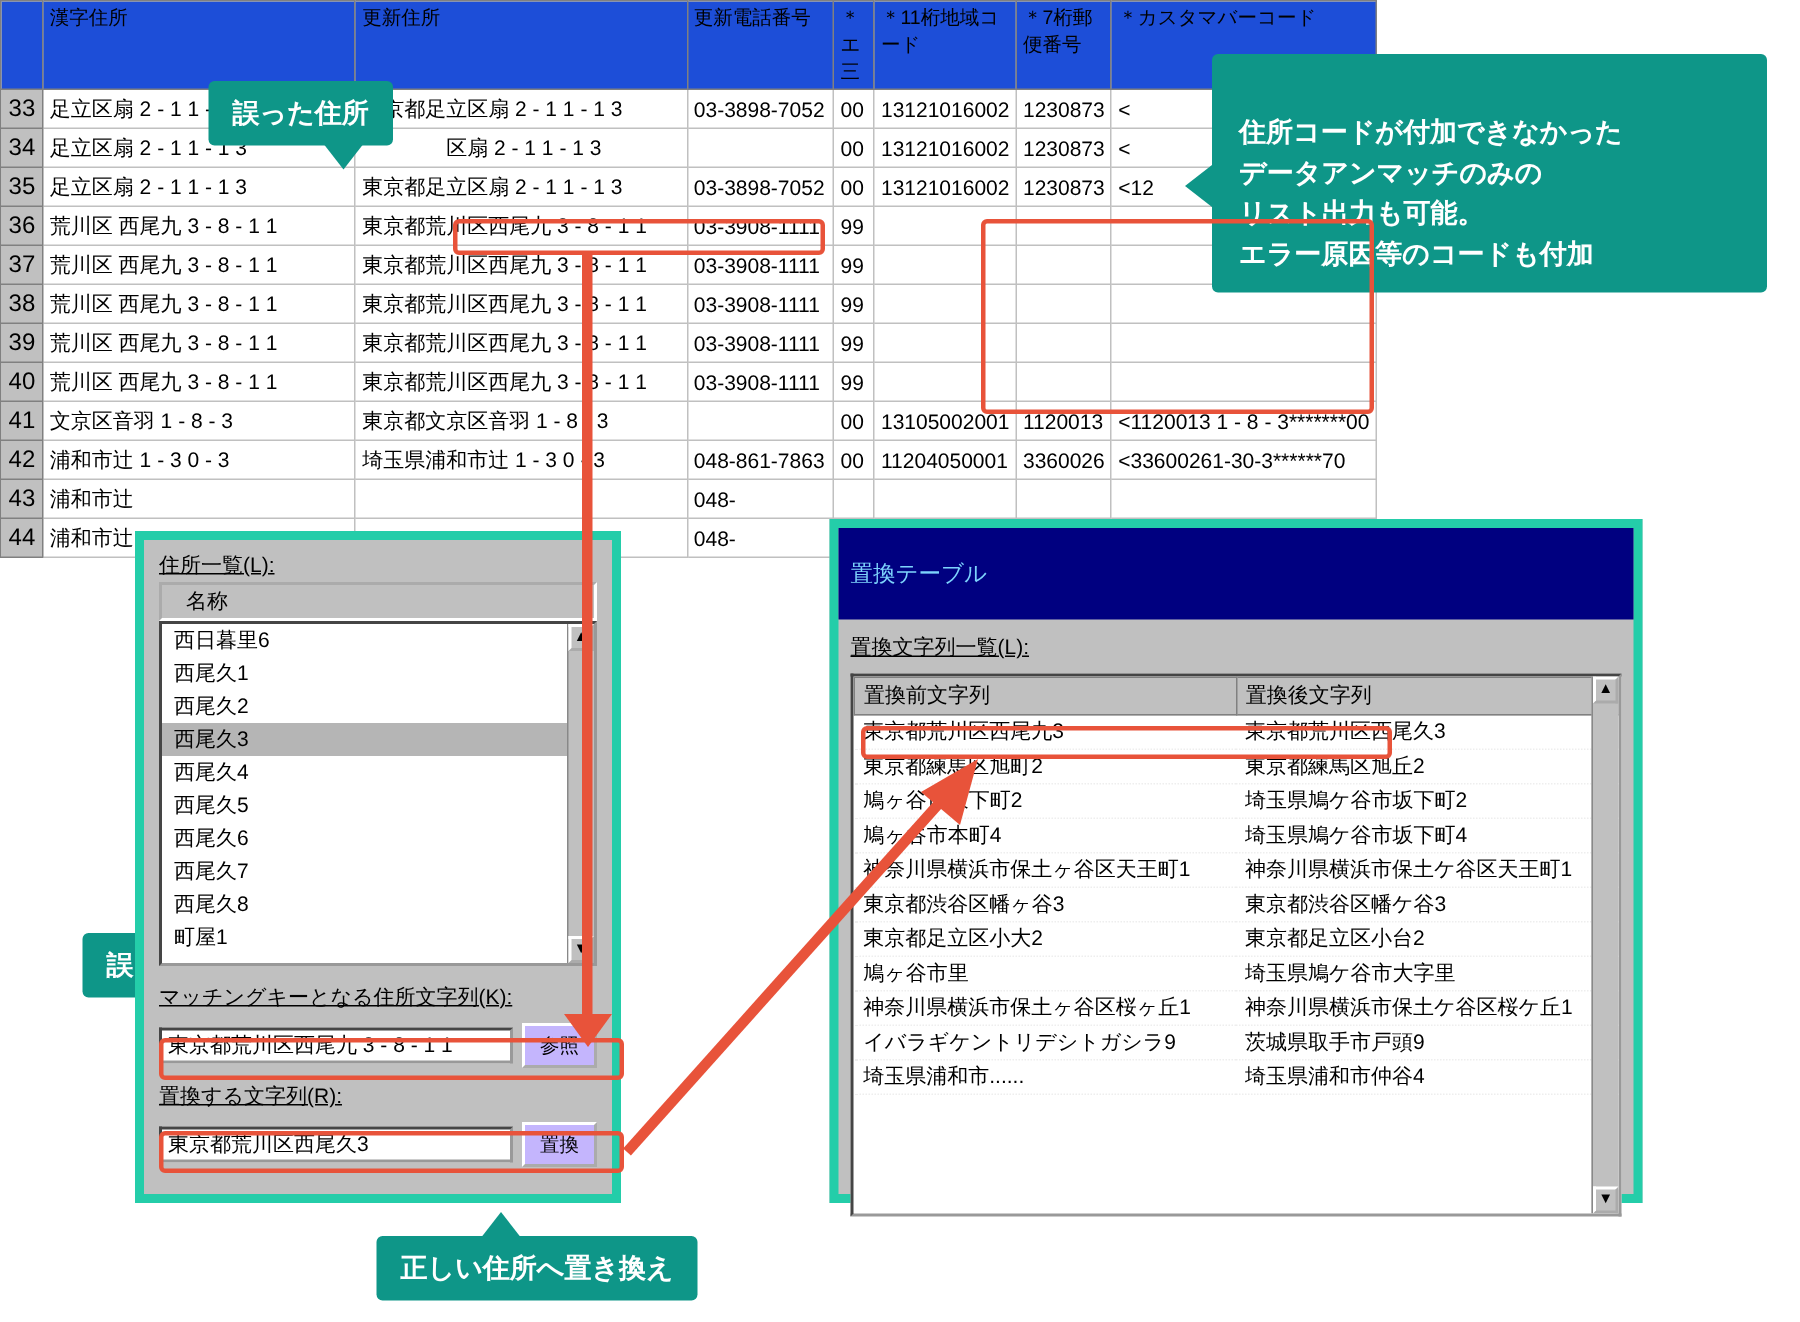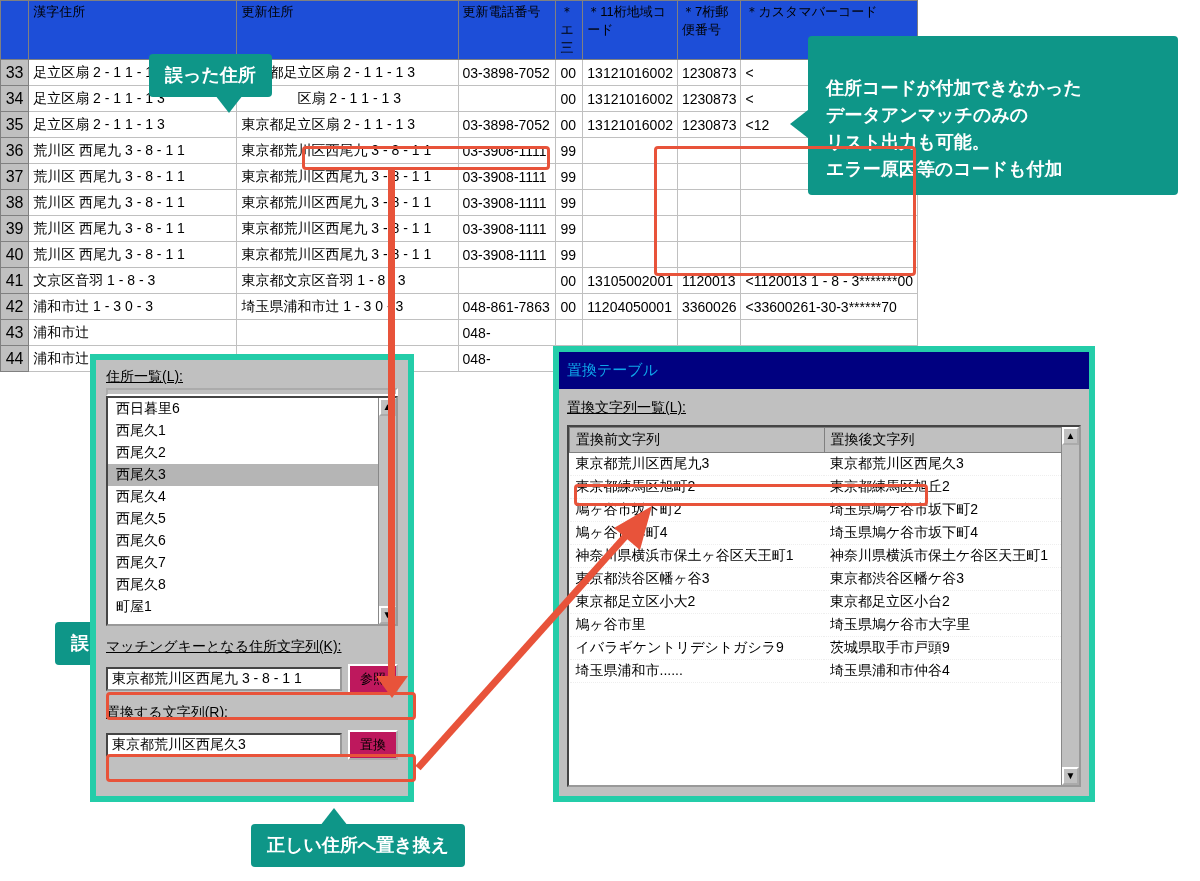--- a/index.html
+++ b/index.html
@@ -21,24 +21,24 @@
   .panel-inner { padding: 6px 10px; }
   .panel-label { font-size: 14px; padding: 2px 0; text-decoration: underline; }
   .listhead { background: #c0c0c0; border: 2px inset #fff; padding: 2px 6px; font-size: 14px; display: flex; }
   .listbox { background: #fff; border: 2px inset #999; height: 230px; overflow: hidden; position: relative; }
   .listbox .item { padding: 2px 8px; font-size: 14px; }
   .listbox .item.sel { background: #b5b5b5; }
   .vsb { position: absolute; right: 0; top: 0; bottom: 0; width: 18px; background: #c0c0c0; border-left: 1px solid #888; }
   .vsb .btn { height: 18px; background: #c0c0c0; border: 2px outset #fff; font-size: 10px; text-align: center; line-height: 14px; }
   .field { display: flex; align-items: center; gap: 6px; margin-top: 6px; }
   .field input { flex: 1; height: 24px; border: 2px inset #999; background: #fff; padding: 0 4px; font-family: inherit; font-size: 14px; }
-  .btn95 { background: #be185d; border: 2px outset #fff; padding: 4px 10px; font-size: 13px; cursor: pointer; }
+  .btn95 { background: #c4b5fd; border: 2px outset #fff; padding: 4px 10px; font-size: 13px; cursor: pointer; }
 
   .panel2 { position: absolute; border: 6px solid #24cda9; background: #c0c0c0; }
-  .panel2 .titlebar { background: #000080; color: #0ea5e9; padding: 9px 8px; font-size: 15px; }
+  .panel2 .titlebar { background: #000080; color: #7dd3fc; padding: 21px 8px; font-size: 15px; }
   .panel2 .body { padding: 8px 8px; }
   .rtable-wrap { background: #fff; border: 2px inset #999; height: 310px; overflow: hidden; position: relative; }
   .rtable { width: 100%; border-collapse: collapse; font-size: 14px; }
   .rtable th { background: #c0c0c0; border: 1px solid #808080; text-align: left; padding: 3px 6px; font-weight: normal; }
   .rtable td { border-bottom: 1px dotted #eee; padding: 2px 6px; white-space: nowrap; }
 
   .redbox { position: absolute; border: 3px solid #e8533a; border-radius: 4px; pointer-events: none; }
   .redarrow-line { position: absolute; background: #e8533a; }
   .redarrow-head { position: absolute; width: 0; height: 0; }
 </style>
@@ -175,21 +175,21 @@
         <td></td>
         <td>048-</td>
         <td></td>
         <td></td>
         <td></td>
         <td></td>
       </tr>
     </tbody>
 </table>
 
-<div class="callout small" style="top:54px; left:149px">
+<div class="callout small" style="top:54px; left:139px">
   <span>誤った住所</span>
 </div>
 <div class="tail down" style="top:95px; left:215px"></div>
 
 <div class="callout" style="top:36px; left:808px; width:370px; white-space:pre-line">
   <span>住所コードが付加できなかった
 データアンマッチのみの
 リスト出力も可能。
 エラー原因等のコードも付加</span>
 </div>
@@ -207,20 +207,21 @@
 
 <div class="callout small" style="top:412px; left:826px">
   <span>住所置換用データに追加</span>
 </div>
 <div class="tail down" style="top:453px; left:920px"></div>
 
 <div class="panel" style="top:354px; left:90px; width:324px; height:448px">
   <div class="panel-inner">
     <div class="panel-label">住所一覧(L):</div>
     <div class="listhead">
+      <span style="flex:1; padding-left:10px">名称</span>
       <span style="width:18px"></span>
     </div>
     <div class="listbox">
       <div id="p1-items">
           <div class="item">西日暮里6</div>
           <div class="item">西尾久1</div>
           <div class="item">西尾久2</div>
           <div class="item sel">西尾久3</div>
           <div class="item">西尾久4</div>
           <div class="item">西尾久5</div>
@@ -289,20 +290,24 @@
             </tr>
             <tr>
               <td>東京都足立区小大2</td>
               <td>東京都足立区小台2</td>
             </tr>
             <tr>
               <td>鳩ヶ谷市里</td>
               <td>埼玉県鳩ケ谷市大字里</td>
             </tr>
             <tr>
+              <td>神奈川県横浜市保土ヶ谷区桜ヶ丘1</td>
+              <td>神奈川県横浜市保土ケ谷区桜ケ丘1</td>
+            </tr>
+            <tr>
               <td>イバラギケントリデシトガシラ9</td>
               <td>茨城県取手市戸頭9</td>
             </tr>
             <tr>
               <td>埼玉県浦和市......</td>
               <td>埼玉県浦和市仲谷4</td>
             </tr>
           </tbody>
       </table>
       <div class="vsb">

